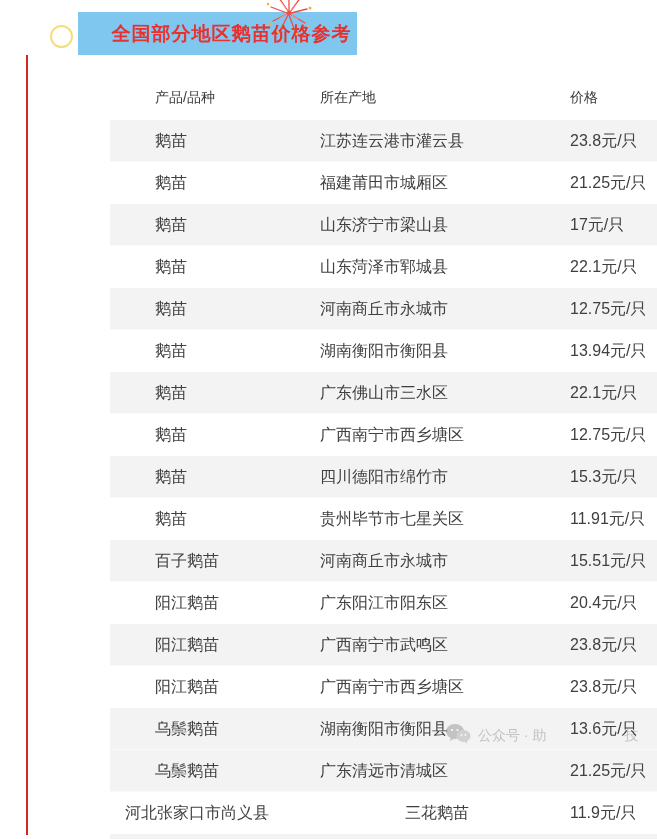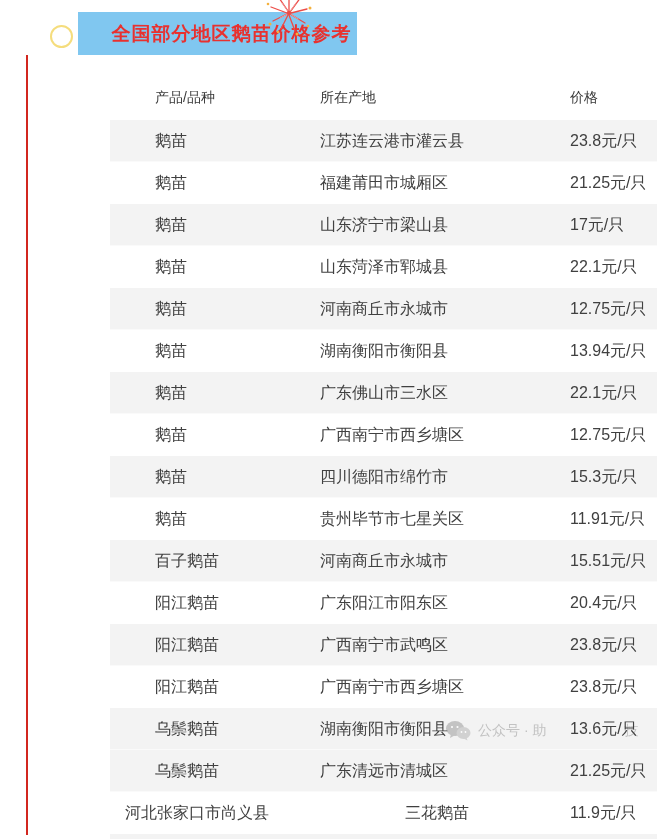--- a/index.html
+++ b/index.html
@@ -20,21 +20,21 @@
   .t-header{display:flex;height:45px;align-items:center;padding-left:15px;box-sizing:border-box;
             color:#3a3a3a;font-size:14px;}
   .t-row{display:flex;height:42px;align-items:center;padding-left:15px;box-sizing:border-box;
          background:#ffffff;color:#404040;font-size:16px;}
   .t-row.shaded{background:#f3f3f3;box-shadow:inset 0 -1px 0 #fafafa;}
   .c1{width:165px;flex:none;margin-left:30px;}
   .c2{width:250px;flex:none;}
   .c3{flex:1;}
   .cell{position:relative;z-index:3;white-space:nowrap;}
 
-  .watermark{position:absolute;left:445px;top:717px;height:28px;display:flex;align-items:center;
+  .watermark{position:absolute;left:445px;top:717px;height:28px;display:flex;align-items:flex-end;
              z-index:2;color:#c2c2c2;font-size:14px;white-space:nowrap;}
   .wm-icon{flex:none;margin-right:7px;opacity:0.75;}
   .wm-gap{display:inline-block;width:78px;}
 </style>
 </head>
 <body>
 
 <div class="page">
 
   <div class="red-line"></div>

